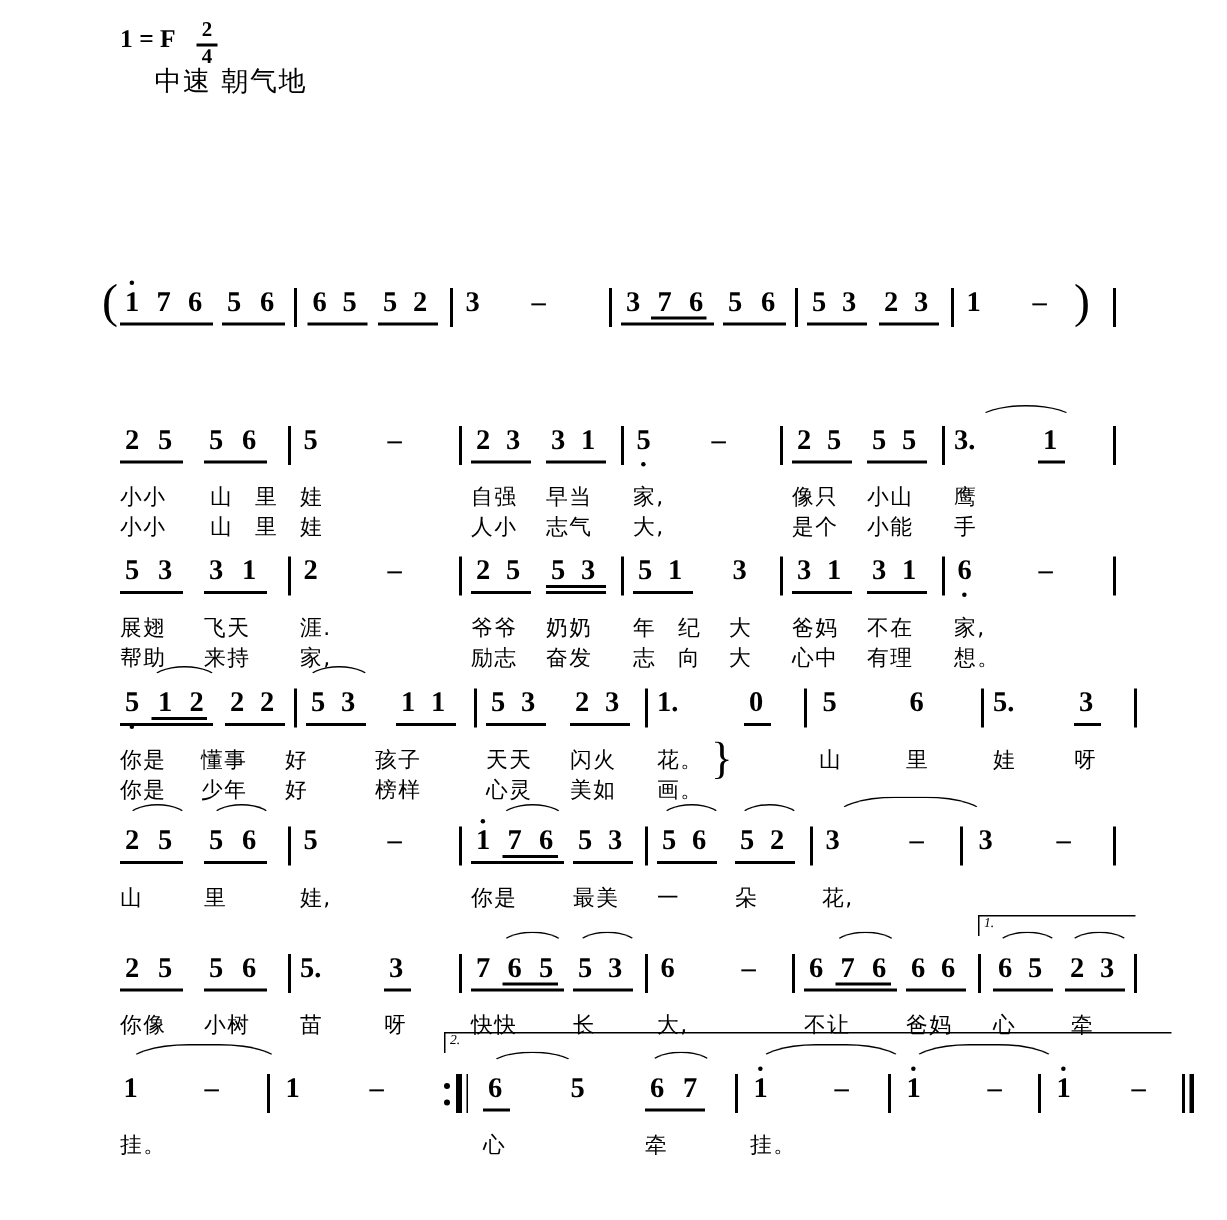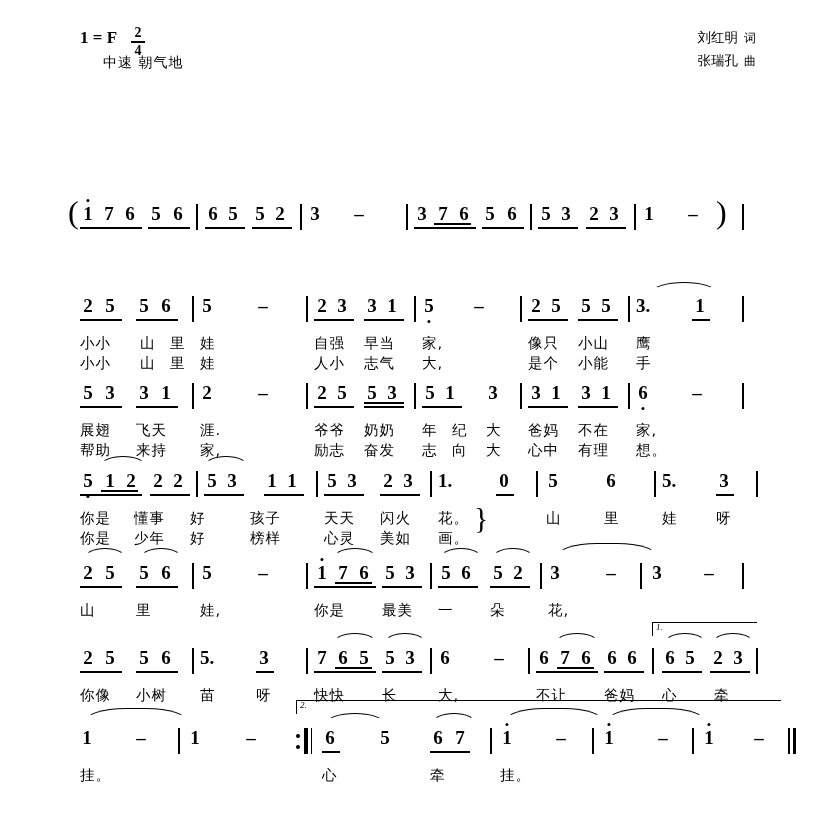--- a/index.html
+++ b/index.html
@@ -20,42 +20,42 @@
     letter-spacing:4px;
     font-weight:400;
     padding-top:58px;
     line-height:1;
   }
 
   
   .header{
     position:relative;
     height:62px;
-    margin-top:28px;
+    margin-top:16px;
   }
   .keysig{
     position:absolute;left:80px;top:0;
     font-family:"Liberation Serif", serif;
     font-size:17px;font-weight:bold;
     display:flex;align-items:flex-start;gap:14px;
   }
   .meter{
     display:inline-block;
     text-align:center;
     font-size:14px;font-weight:bold;
     line-height:1.0;
     position:relative;top:-2px;
   }
   .meter .num{display:block;}
   .meter .bar{display:block;width:14px;height:1.5px;background:#000;margin:1px auto;}
   .meter .den{display:block;}
   .tempo{
     position:absolute;left:103px;top:26px;
     font-family:"DejaVu Sans", sans-serif;
-    font-size:14px;letter-spacing:1px;text-align:right;
+    font-size:18px;letter-spacing:1px;text-align:right;
   }
   .credits{
     position:absolute;right:62px;top:-2px;
     font-family:"DejaVu Sans", sans-serif;
     font-size:13.5px;
     line-height:1.65;
     text-align:left;
   }
   .credits .role{padding-left:6px;font-size:12px;}
   .note{
@@ -121,28 +121,20 @@
   <div class="header">
     <div class="keysig">
       <span>1 = F</span>
       <span class="meter">
         <span class="num">2</span>
         <span class="bar"></span>
         <span class="den">4</span>
       </span>
     </div>
     <div class="tempo">中速 朝气地</div>
-    <div class="credits">
-      <div>
-        <span>刘红明</span><span class="role">词</span>
-      </div>
-      <div>
-        <span>张瑞孔</span><span class="role">曲</span>
-      </div>
-    </div>
   </div>
 
   <div id="music">
       <div style="position: absolute; left: 0px; top: 176px; width: 818px; height: 80px;">
         <div style="position: absolute; left: 68px; top: -8px; font-size: 32px; line-height: 1; font-family: &quot;Liberation Serif&quot;, serif;">(</div>
         <div style="position: absolute; left: 80px; top: 0px; width: 62px; height: 26px;">
           <span class="note oct-hi" style="position: absolute; left: 0px; top: 0px; width: 16px;">1</span>
           <span class="note" style="position: absolute; left: 21px; top: 0px; width: 16px;">7</span>
           <span class="note" style="position: absolute; left: 42px; top: 0px; width: 16px;">6</span>
           <div style="position: absolute; left: 0px; right: 0px; bottom: 1px; height: 1.8px; background: rgb(0, 0, 0);"></div>

